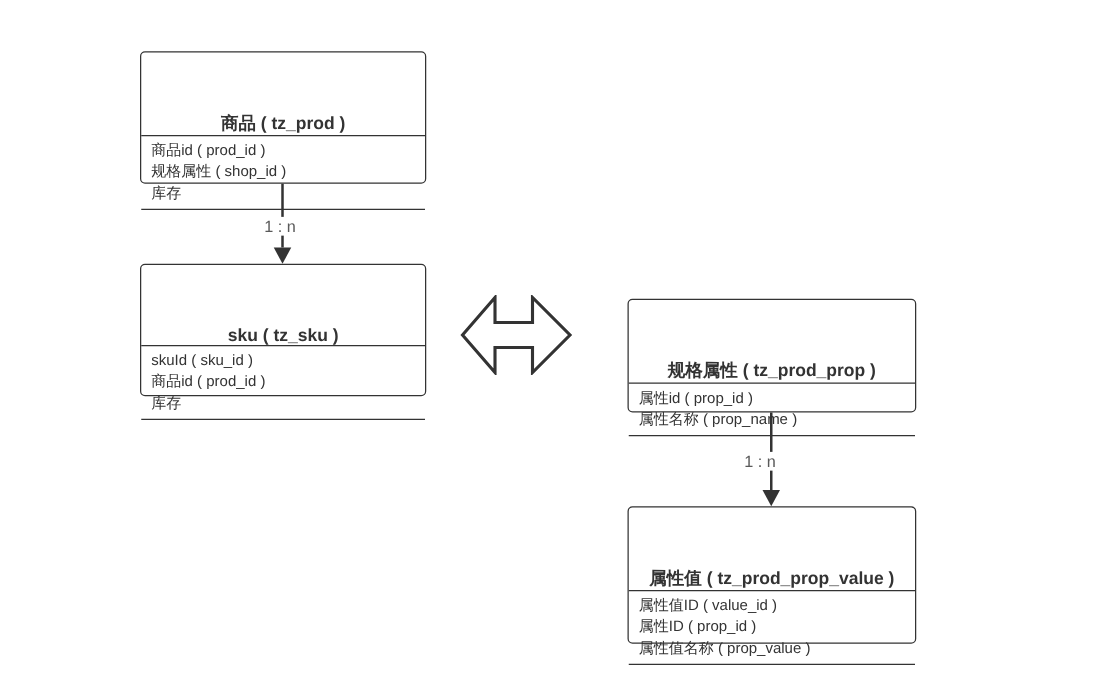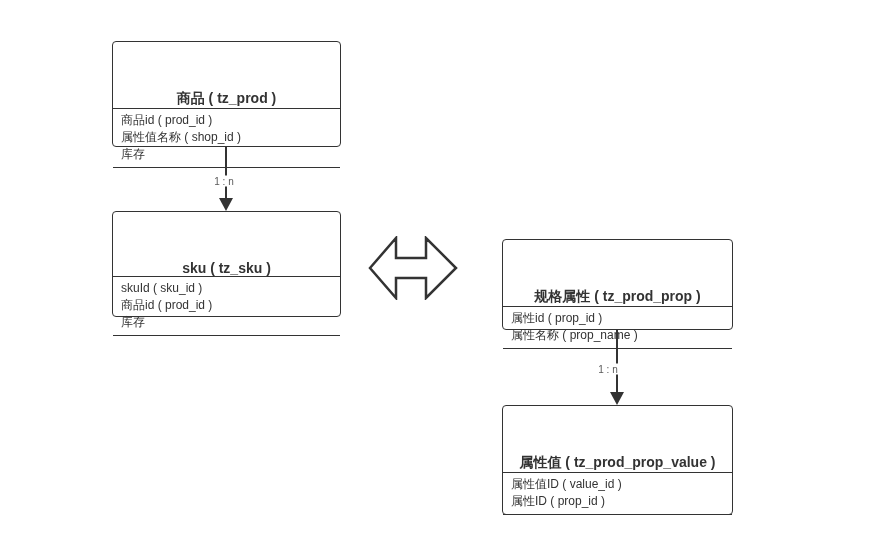--- a/index.html
+++ b/index.html
@@ -69,21 +69,21 @@
     border-left: 7px solid transparent;
     border-right: 7px solid transparent;
     border-top: 13px solid #333333;
   }
 
   .conn-label {
     position: absolute;
     transform: translate(-50%, -50%);
     background: #ffffff;
     padding: 0 3px;
-    font-size: 10px;
+    font-size: 13px;
     color: #595959;
     white-space: nowrap;
     z-index: 2;
     text-align: center;
   }
   .l1 { left: 224px; top: 181px; }
   .l2 { left: 608px; top: 369px; }
 
   
   .double-arrow {
@@ -100,21 +100,21 @@
 </style>
 </head>
 <body>
 
 <div class="canvas">
 
   <div class="entity e1">
     <div class="entity-header">商品 ( tz_prod )</div>
     <div class="entity-fields">
       <div class="field">商品id ( prod_id )</div>
-      <div class="field">属性值名称 ( shop_id )</div>
+      <div class="field">规格属性 ( shop_id )</div>
       <div class="field">库存</div>
     </div>
     <div class="entity-footer"></div>
   </div>
 
   <div class="connector c1">
     <div class="conn-line"></div>
     <div class="conn-arrowhead"></div>
   </div>
   <div class="conn-label l1">1 : n</div>
@@ -146,17 +146,18 @@
     <div class="conn-line"></div>
     <div class="conn-arrowhead"></div>
   </div>
   <div class="conn-label l2">1 : n</div>
 
   <div class="entity e4">
     <div class="entity-header">属性值 ( tz_prod_prop_value )</div>
     <div class="entity-fields">
       <div class="field">属性值ID ( value_id )</div>
       <div class="field">属性ID ( prop_id )</div>
+      <div class="field">属性值名称 ( prop_value )</div>
     </div>
     <div class="entity-footer"></div>
   </div>
 
 </div>
 
 </body></html>

